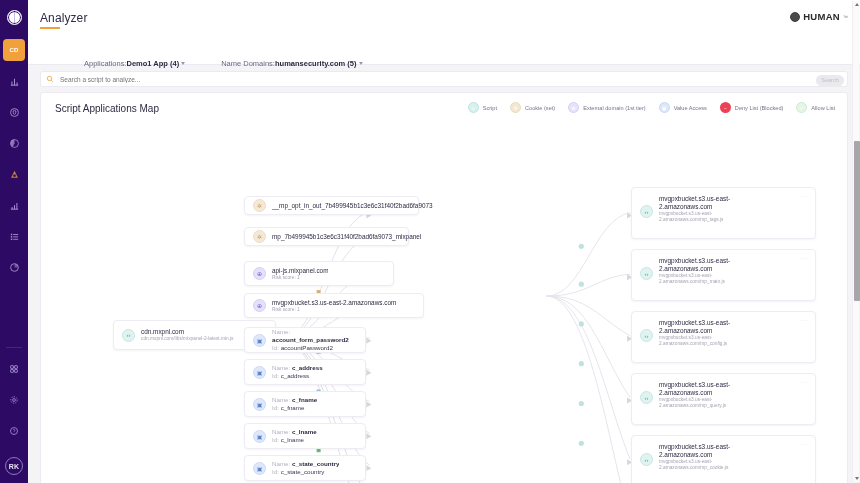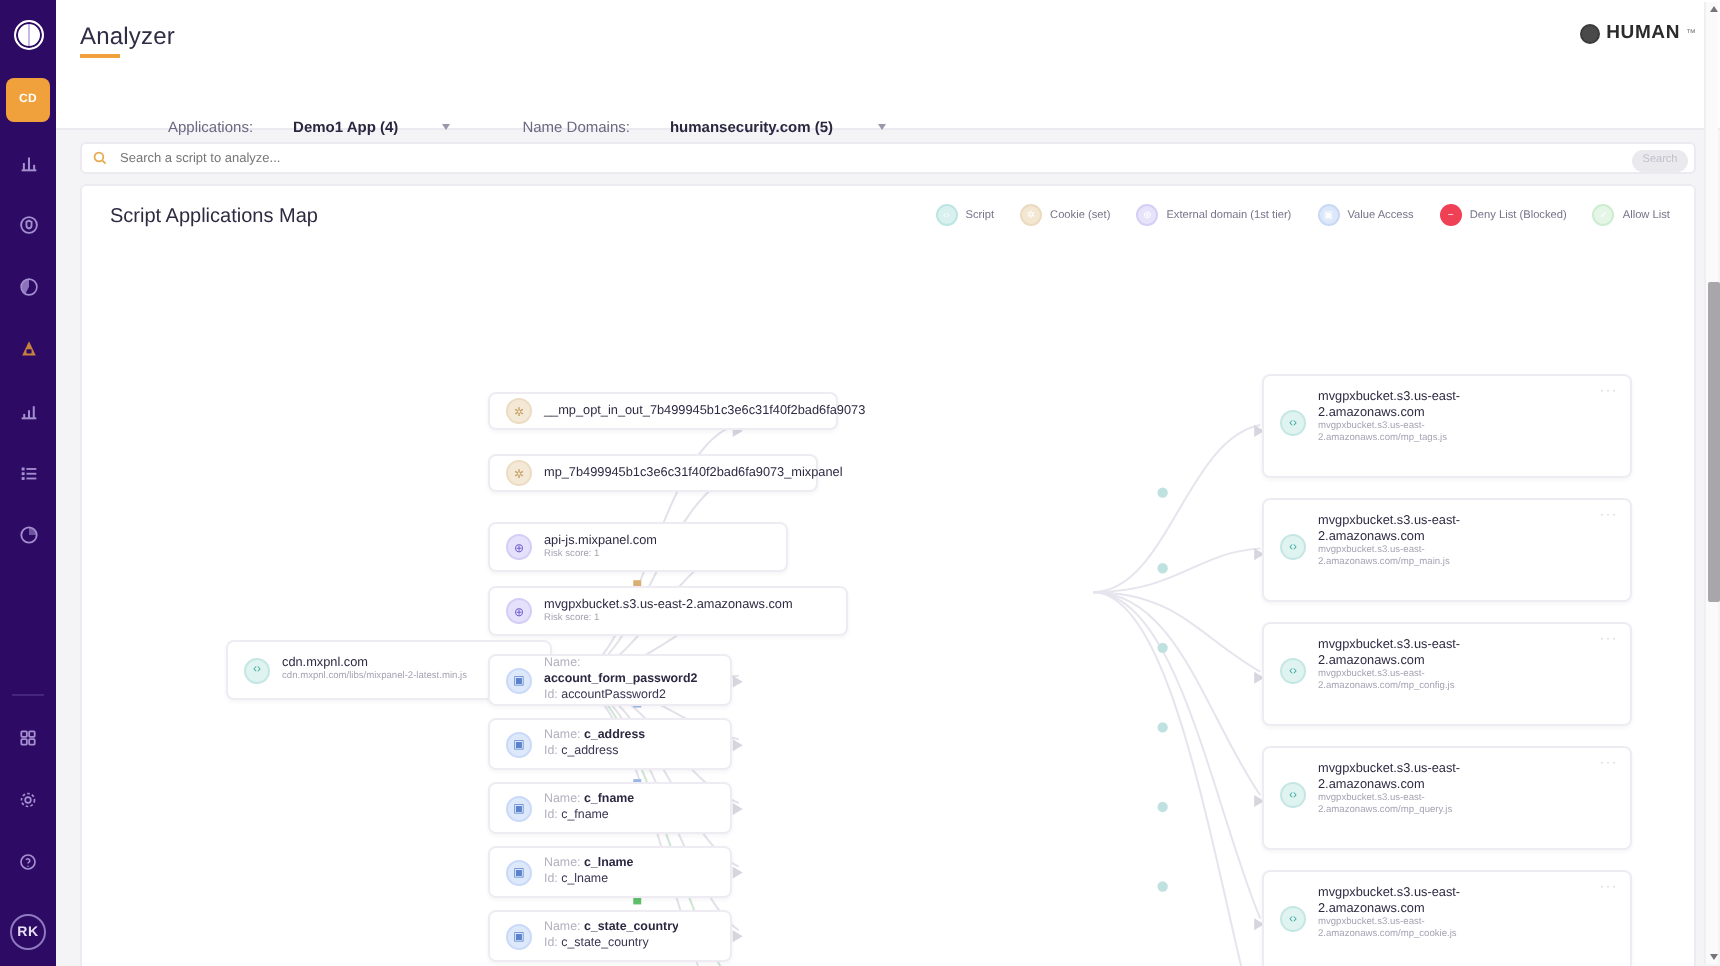--- a/index.html
+++ b/index.html
@@ -60,21 +60,21 @@
     border: 1px solid #3b3b3b;
   }
   .brand-text { font-size: 9.5px; font-weight: bold; color:#2b2b2b; letter-spacing:.3px; }
   .brand-tm { font-size:5px; color:#7a7a7a; vertical-align: super; }
 
   .filterbar {
     position: relative; height: 19px; background:#ffffff;
     display:flex; align-items:center; padding-left: 56px; gap: 36px;
     border-bottom: 1px solid #eceaf1;
   }
-  .filter { display:flex; align-items:center; gap: 20px; font-size: 7.5px; color:#6b6880;margin-top:16px; }
+  .filter { display:flex; align-items:center; gap: 0; font-size: 7.5px; color:#6b6880;margin-top:16px; }
   .filter .val { color:#2c2740; font-weight:bold; }
   .caret { width:0;height:0;border-left:2.5px solid transparent;border-right:2.5px solid transparent;border-top:3px solid #9b97ad; margin-left:2px;}
 
   
   .searchwrap { padding: 6px 12px 0 12px; }
   .searchbar {
     height: 16px; background:#ffffff; border:1px solid #eceaf0; border-radius:3px;
     display:flex; align-items:center; padding: 0 5px; position:relative;
   }
   .search-icon { color:#e6a94f; display:flex; align-items:center; }

